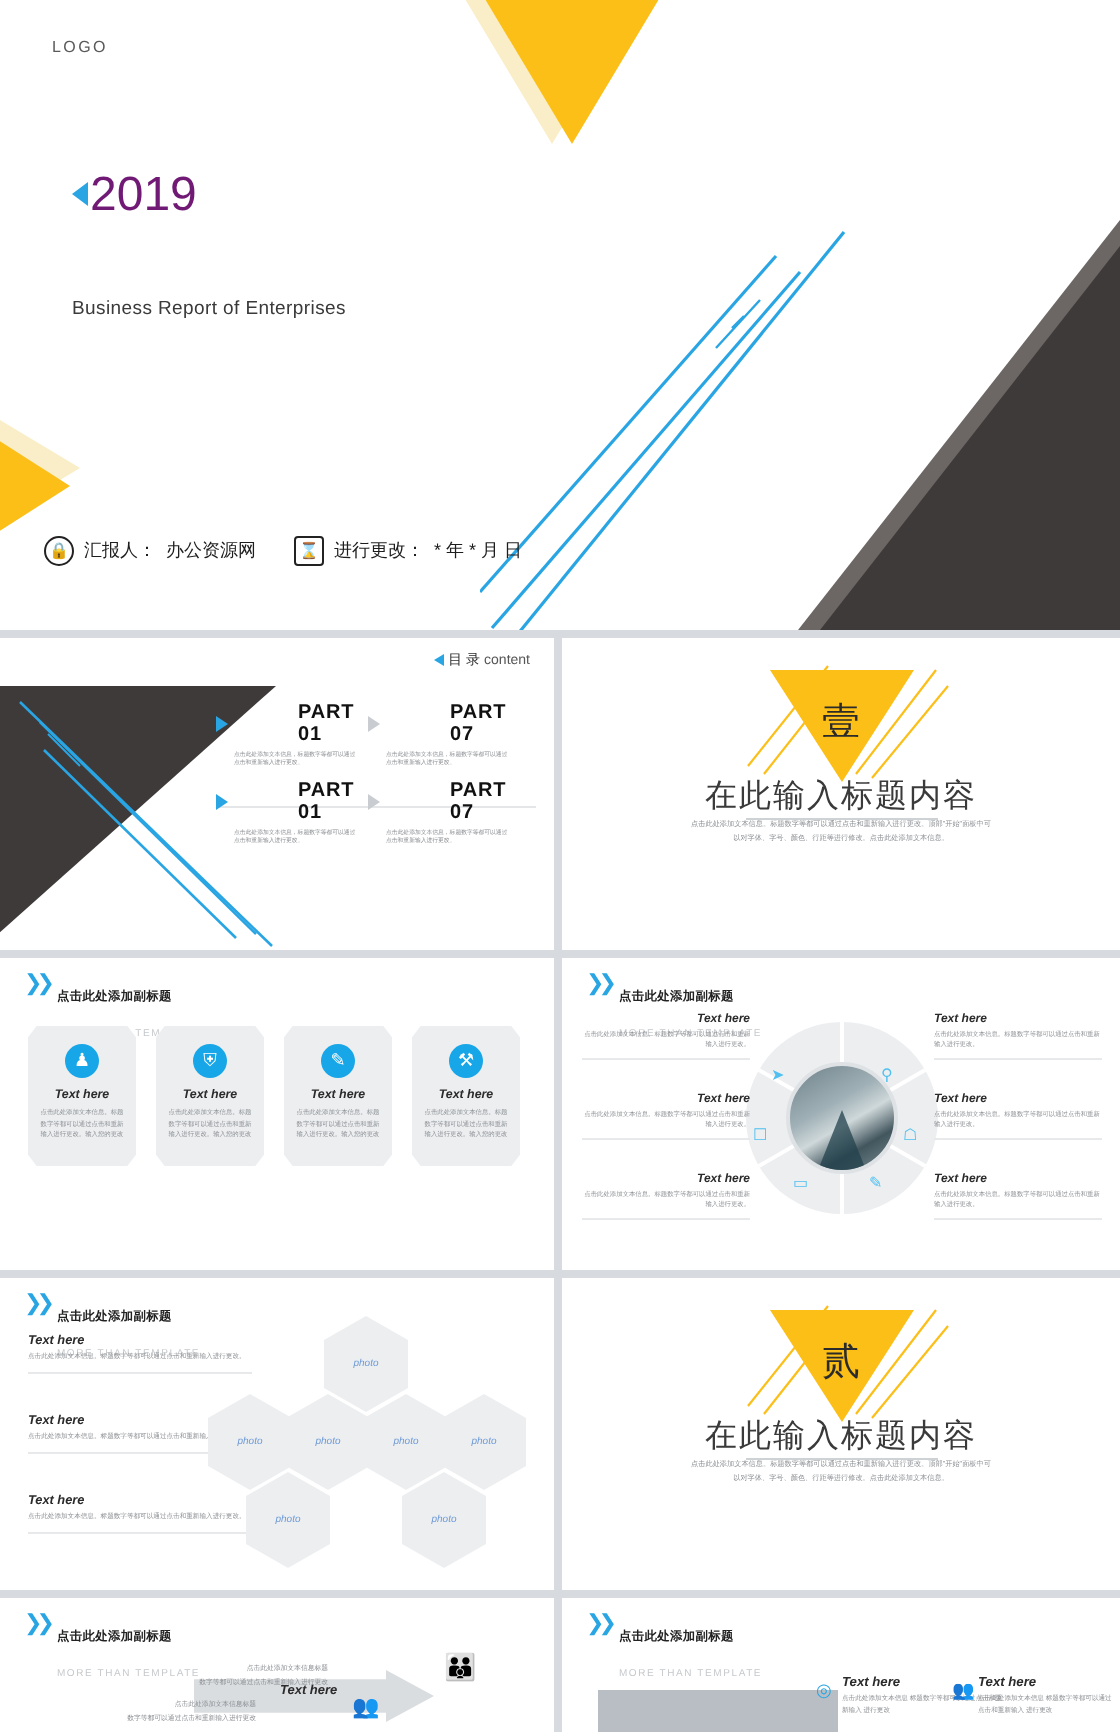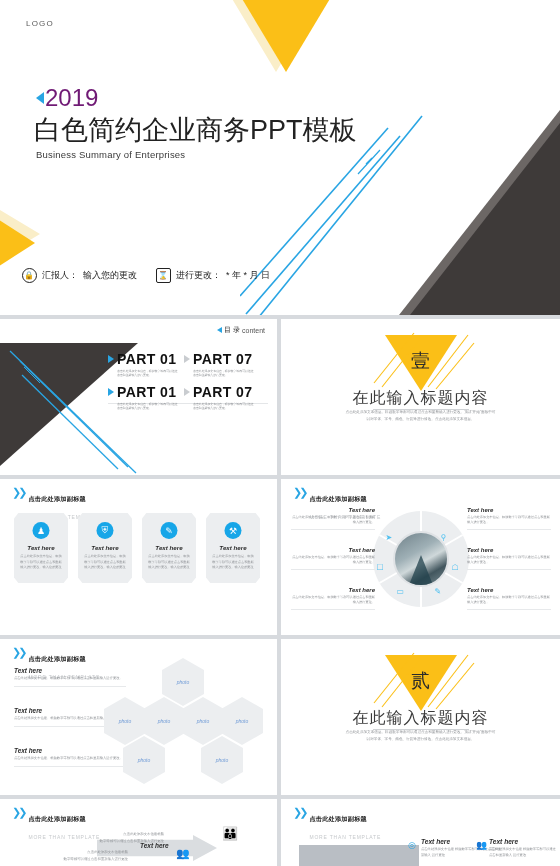--- a/index.html
+++ b/index.html
@@ -50,21 +50,21 @@
   
   .cat-dark{position:absolute;left:-10px;top:24px;width:0;height:0;border-left:148px solid #3E3A39;border-bottom:132px solid transparent;}
   .cat-label{position:absolute;right:12px;top:6px;font-size:7px;color:#2b2b2b;display:flex;align-items:center;gap:2px;}
   .cat-label .tri{width:0;height:0;border-top:3.5px solid transparent;border-bottom:3.5px solid transparent;border-right:5px solid #29A5E3;}
   .cat-label .en{color:#555;}
   .cat-grid{position:absolute;left:108px;top:32px;width:160px;}
   .cat-cell{display:inline-block;width:76px;vertical-align:top;margin-bottom:6px;}
   .cat-cell .ph{display:flex;align-items:center;gap:3px;}
   .cat-cell .ah{width:0;height:0;border-top:4px solid transparent;border-bottom:4px solid transparent;border-left:6px solid #29A5E3;}
   .cat-cell.mut .ah{border-left-color:#c9ccd0;}
-  .cat-cell .pt{font-size:14px;font-weight:bold;color:#111;letter-spacing:.4px;}
+  .cat-cell .pt{font-size:10px;font-weight:bold;color:#111;letter-spacing:.4px;margin-left:32px;}
   .cat-cell .pb{font-size:2.9px;color:#8a8d91;line-height:1.5;margin:2px 0 0 9px;width:62px;}
   .cat-rule{position:absolute;left:108px;top:84px;width:160px;height:1px;background:#e4e6e8;}
   .cat-stripes{position:absolute;left:0px;top:28px;width:150px;height:128px;}
 
   
   .sec-tri{position:absolute;left:50%;top:16px;transform:translateX(-50%);width:0;height:0;
     border-left:36px solid transparent;border-right:36px solid transparent;border-top:56px solid #FBBF17;}
   .sec-num{position:absolute;left:50%;top:29px;transform:translateX(-50%);font-size:19px;color:#2b2b2b;}
   .sec-stripes{position:absolute;left:50%;top:6px;transform:translateX(-50%);width:130px;height:68px;}
   .sec-title{position:absolute;left:0;right:0;top:69px;text-align:center;font-size:16px;color:#3a3a3a;letter-spacing:1px;}
@@ -129,27 +129,26 @@
         <line x1="10" y1="228" x2="182" y2="16"></line>
         <line x1="6" y1="214" x2="160" y2="36"></line>
         <line x1="0" y1="196" x2="148" y2="28"></line>
         <line x1="118" y1="74" x2="140" y2="50" stroke-width="1.2"></line>
         <line x1="126" y1="64" x2="132" y2="58" stroke-width="1.2"></line>
       </g>
     </svg>
 
     <div class="cv-logo">LOGO</div>
     <div class="cv-year"><span class="tri"></span><span>2019</span></div>
-    <div class="cv-title">白色简约企业商务PPT模板</div>
-    <div class="cv-sub1">Business Summary of Enterprises</div>
+    <div class="cv-sub1">Business Report of Enterprises</div>
 
     <div class="cv-meta">
       <span class="ic">🔒</span>
       <span>汇报人：</span>
-      <span>输入您的更改</span>
+      <span>办公资源网</span>
       <span class="sp"></span>
       <span class="ic sq">⌛</span>
       <span>进行更改：</span>
       <span>* 年 * 月  日</span>
     </div>
   </div>
 
   <div class="slide r2a">
     <div class="cat-dark"></div>
     <svg class="cat-stripes" viewBox="0 0 150 128">

